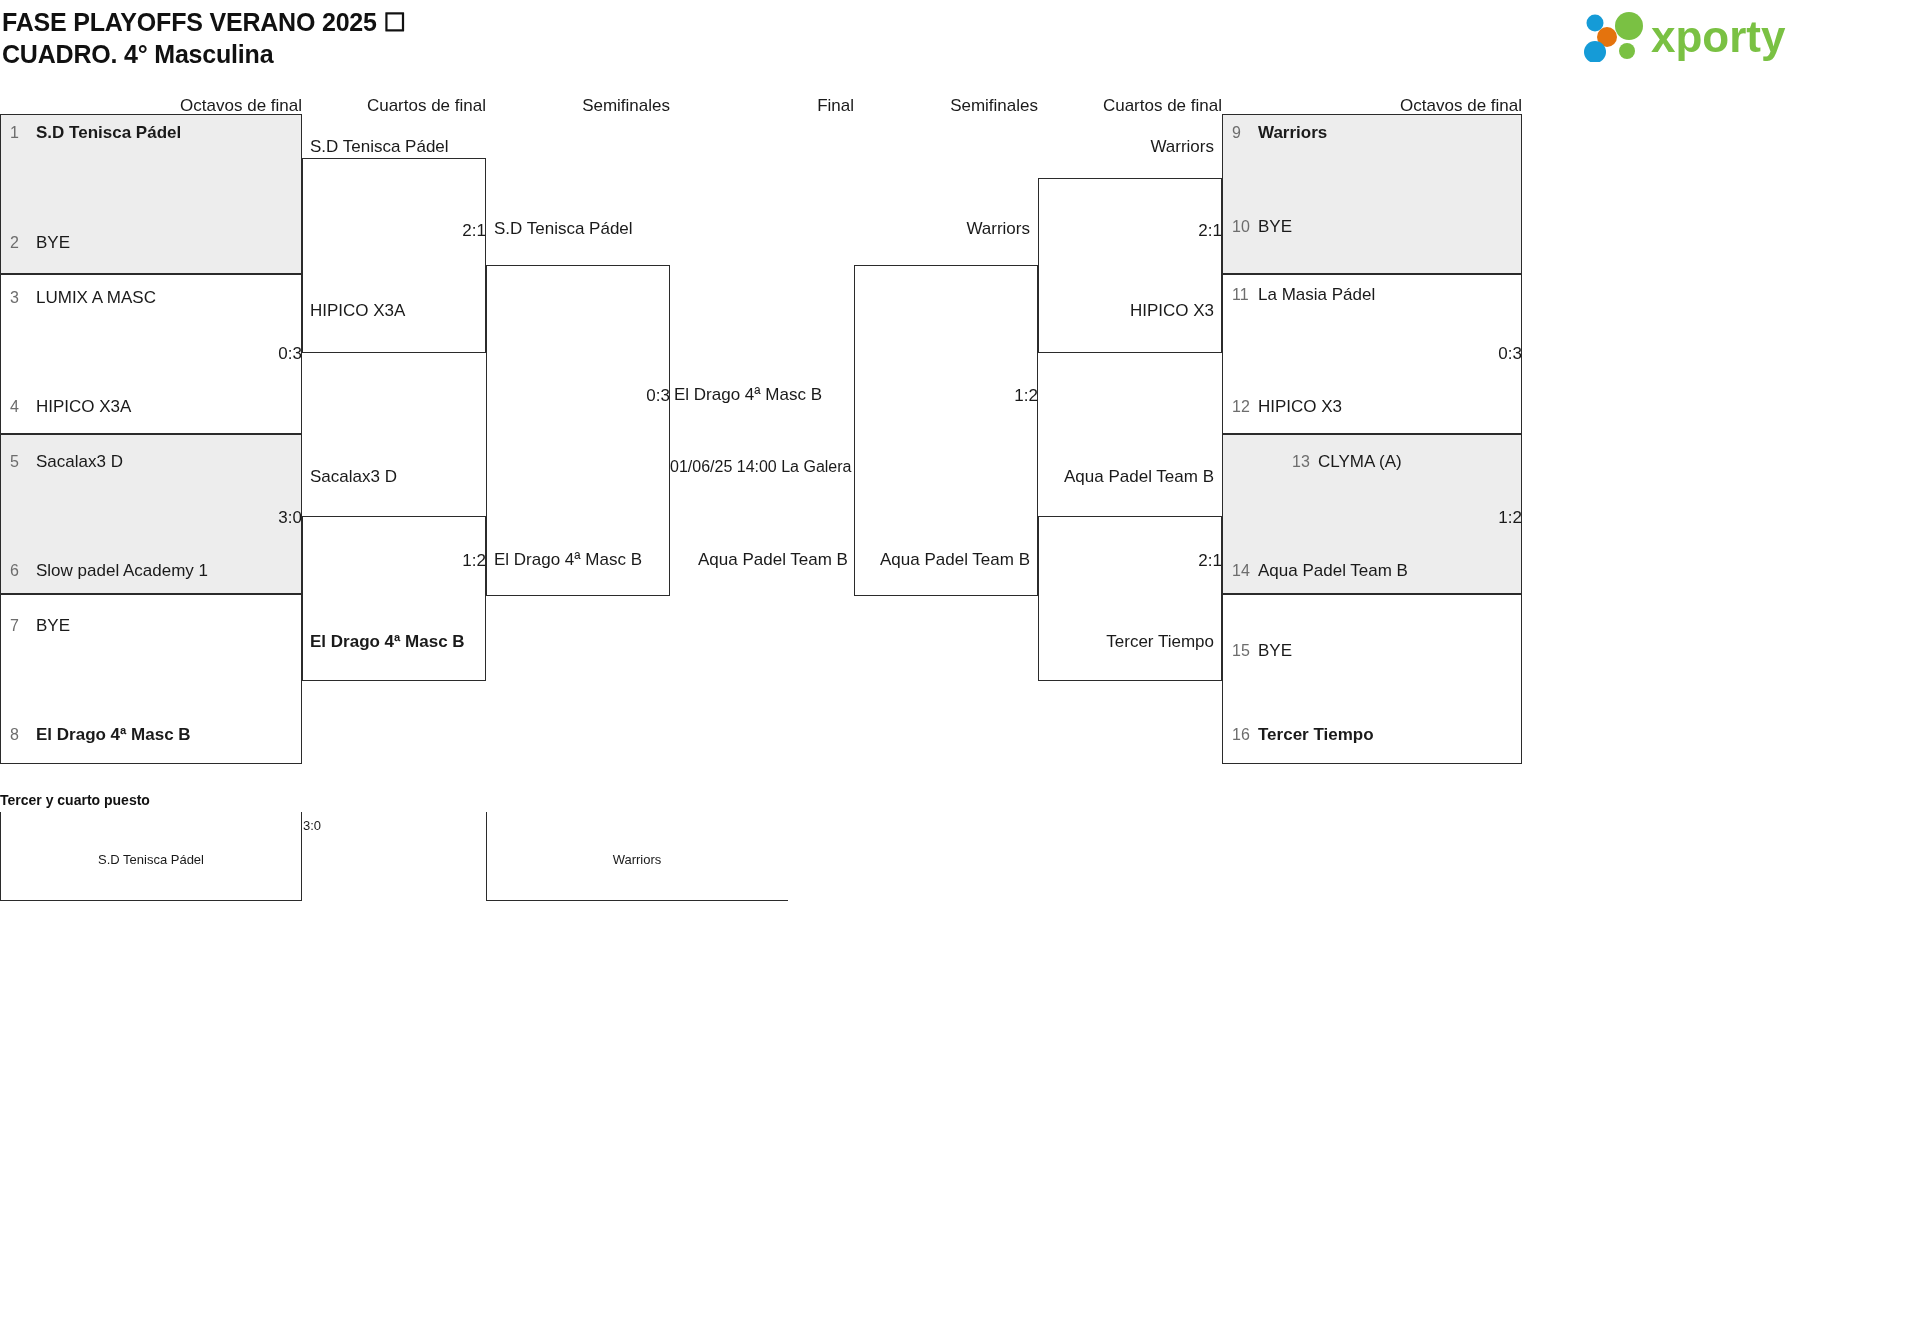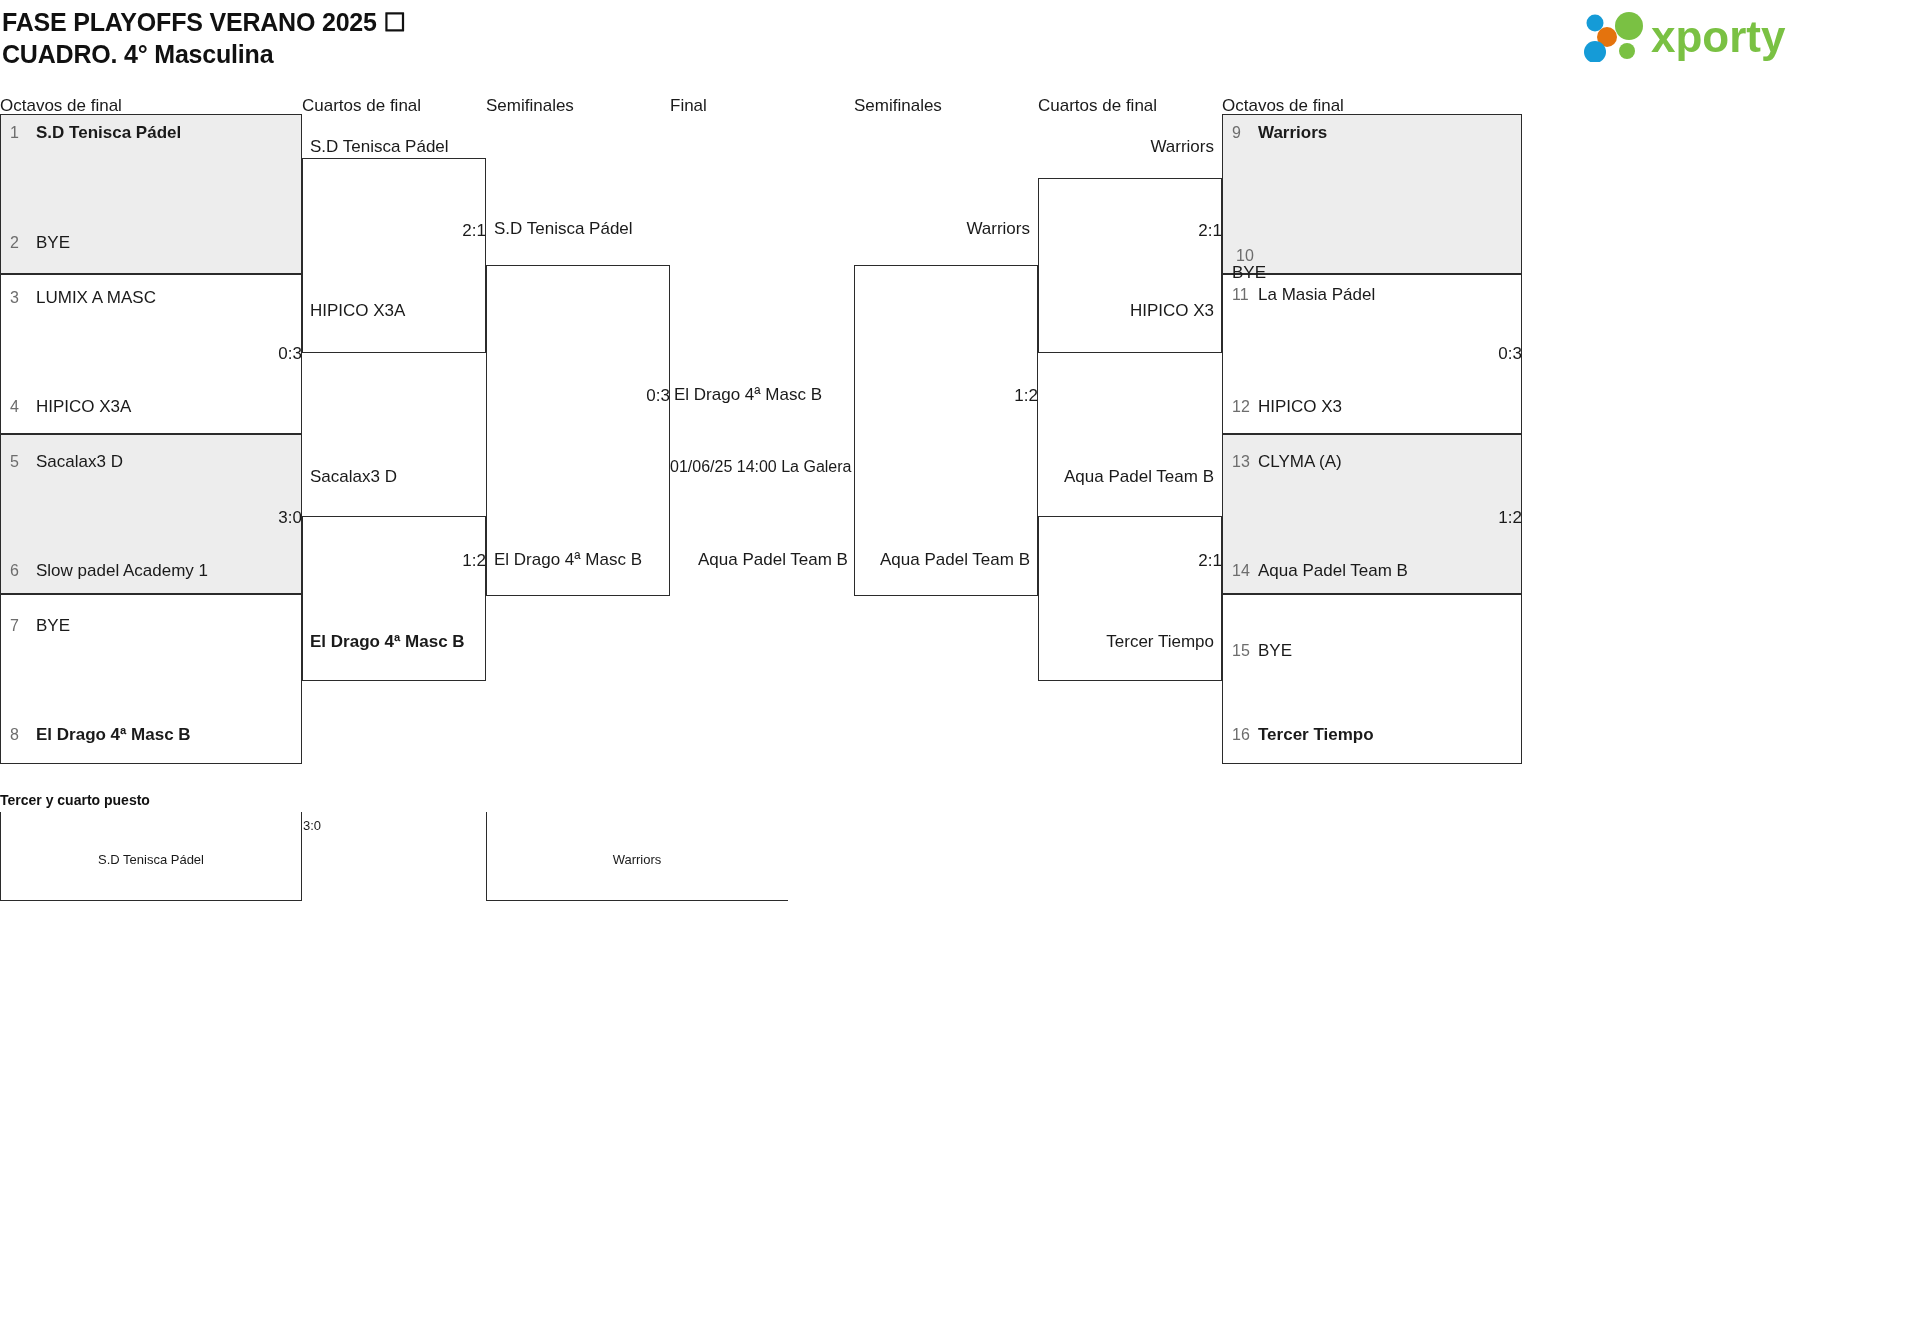--- a/index.html
+++ b/index.html
@@ -19,21 +19,21 @@
     letter-spacing: -0.2px; color: #111;
     white-space: pre-line;
   }
   .logo { position: absolute; right: 14px; top: 8px; width: 228px; height: 54px; }
   .logo svg { display: block; width: 228px; height: 54px; }
 
   
   .round-hdr {
     position: absolute; top: 96px;
     font-size: 17px; font-weight: 400; color: #1a1a1a;
-    text-align: left; white-space: nowrap;
+    text-align: right; white-space: nowrap;
   }
 
   
   .box {
     position: absolute;
     border: 1px solid #2b2b2b;
     background: transparent;
   }
   .box.shaded { background: #ededed; }
 
@@ -198,33 +198,33 @@
 
   <div class="box shaded" style="left:1222px;top:114px;width:300px;height:160px;"></div>
   <div class="box" style="left:1222px;top:274px;width:300px;height:160px;"></div>
   <div class="box shaded" style="left:1222px;top:434px;width:300px;height:160px;"></div>
   <div class="box" style="left:1222px;top:594px;width:300px;height:170px;"></div>
 
   <div class="seed" style="left:1232px;top:124px;">
     <span class="num">9</span>
     <span class="nm win">Warriors</span>
   </div>
-  <div class="seed" style="left:1232px;top:248px;flex-direction:column;">
+  <div class="seed" style="left:1232px;top:218px;">
     <span class="num">10</span>
     <span class="nm">BYE</span>
   </div>
   <div class="seed" style="left:1232px;top:286px;">
     <span class="num">11</span>
     <span class="nm">La Masia Pádel</span>
   </div>
   <div class="seed" style="left:1232px;top:398px;">
     <span class="num">12</span>
     <span class="nm">HIPICO X3</span>
   </div>
-  <div class="seed" style="left:1232px;top:453px;justify-content:center;">
+  <div class="seed" style="left:1292px;top:453px;justify-content:center;">
     <span class="num">13</span>
     <span class="nm">CLYMA (A)</span>
   </div>
   <div class="seed" style="left:1232px;top:562px;">
     <span class="num">14</span>
     <span class="nm">Aqua Padel Team B</span>
   </div>
   <div class="seed" style="left:1232px;top:642px;">
     <span class="num">15</span>
     <span class="nm">BYE</span>

